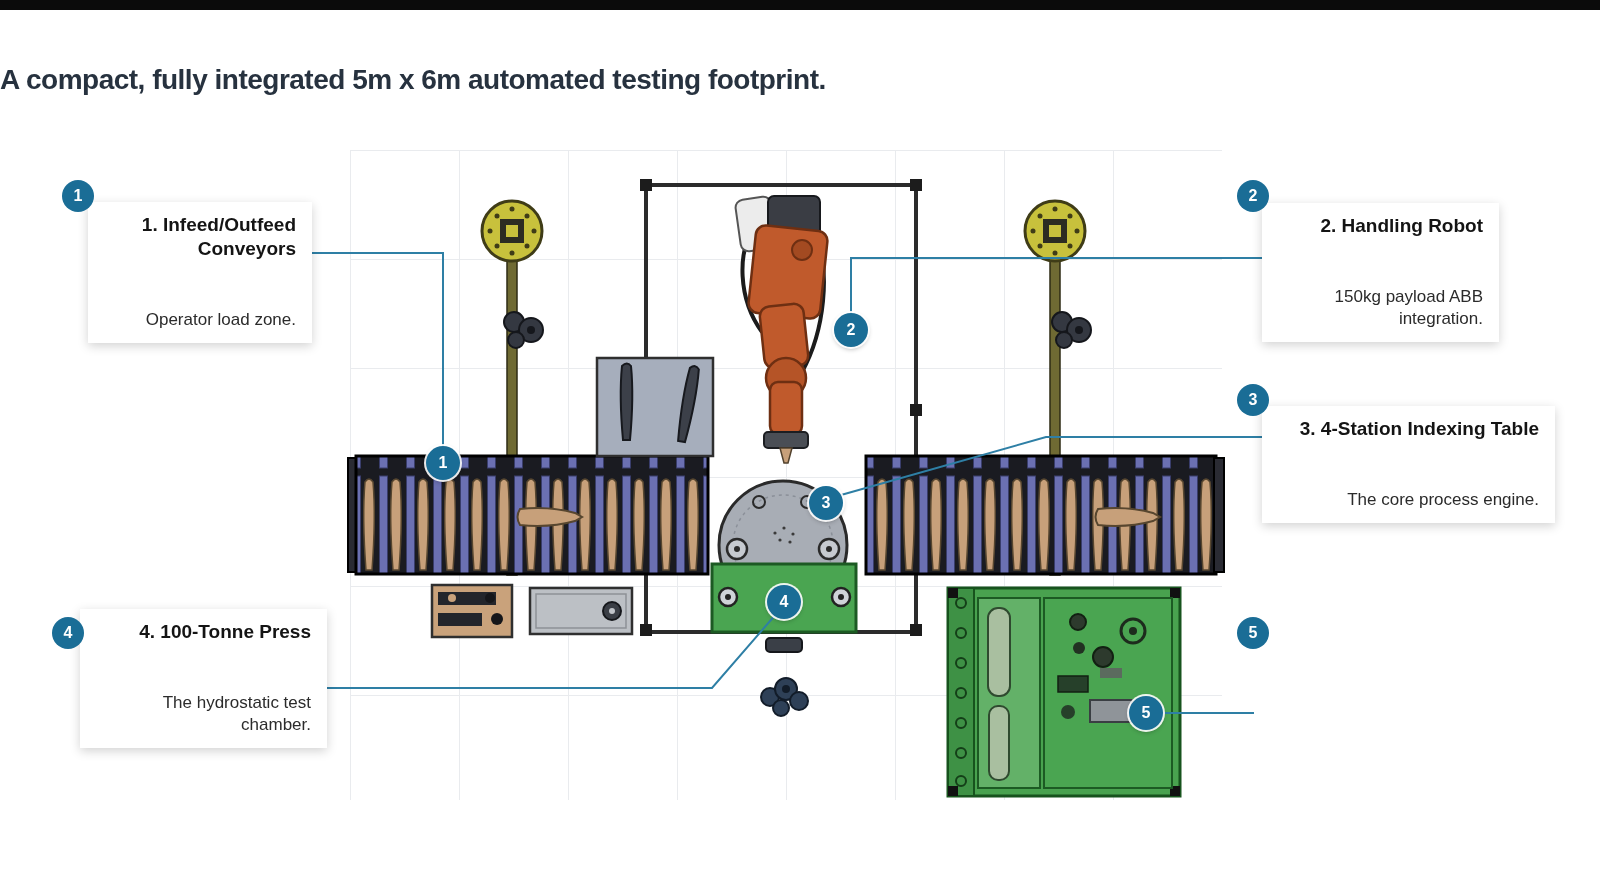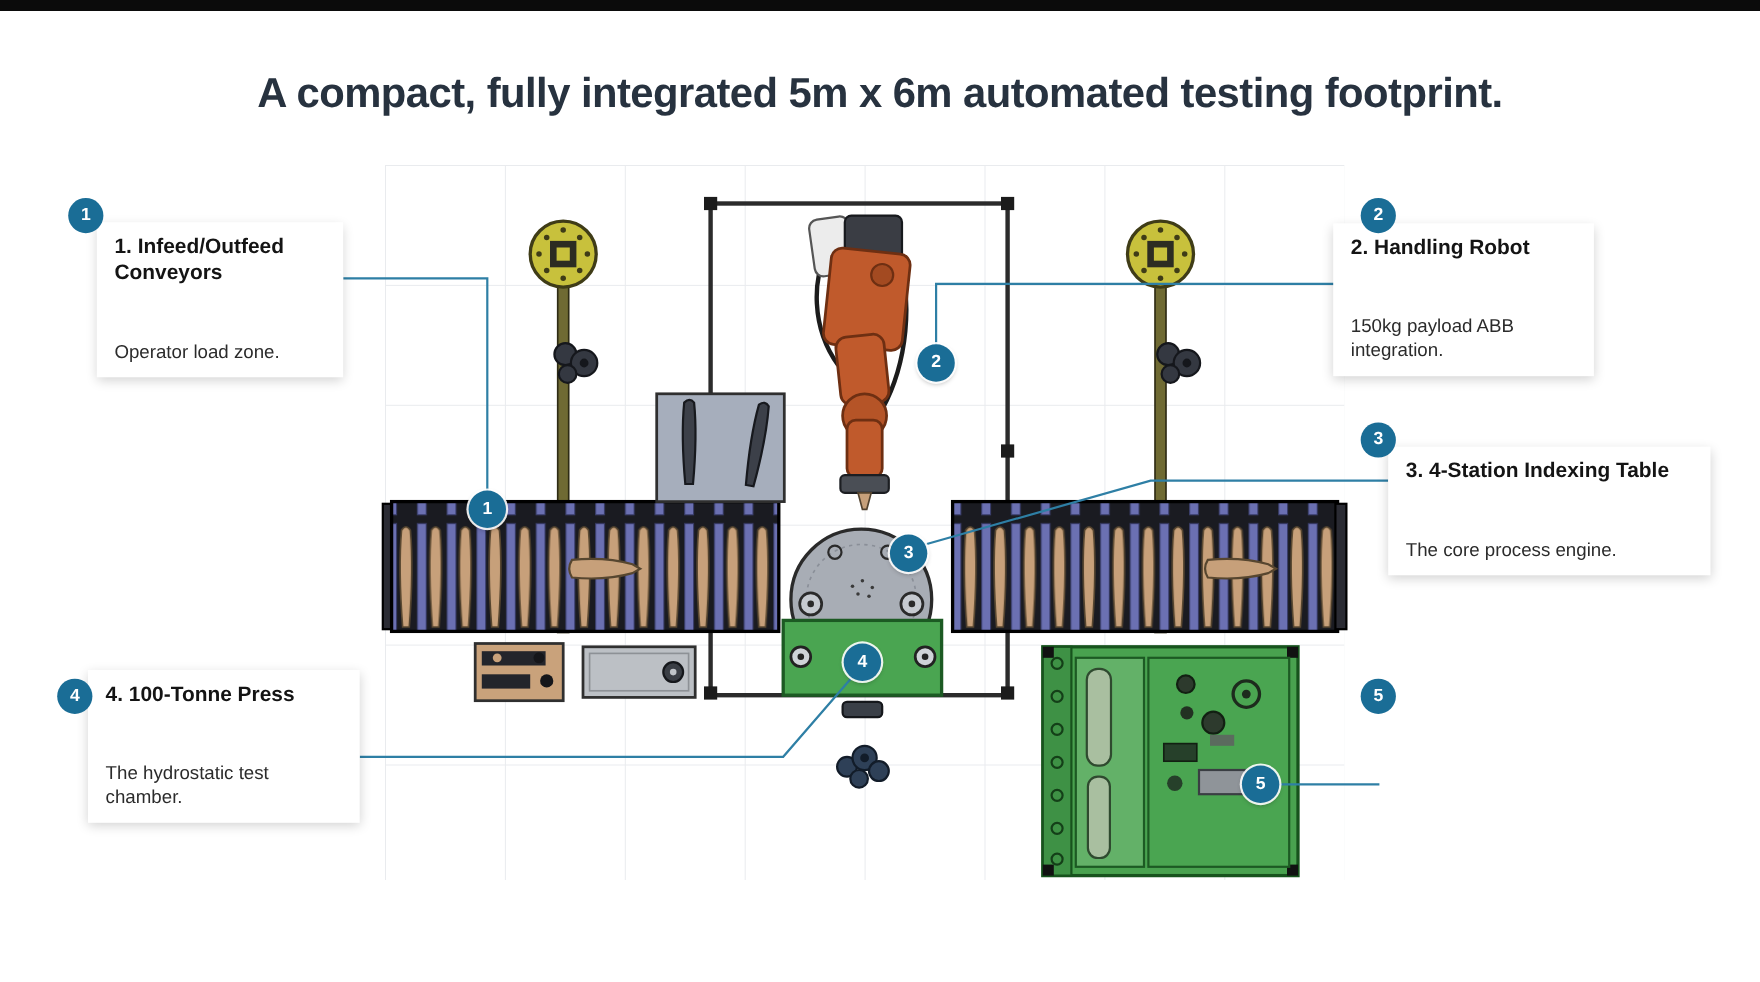--- a/index.html
+++ b/index.html
@@ -2,34 +2,35 @@
 <html><head>
 <meta charset="utf-8">
 <style>
   html,body{margin:0;padding:0;background:#ffffff;}
   .stage{
     position:relative;width:1600px;height:893px;overflow:hidden;
     background:#ffffff;font-family:"Liberation Sans",sans-serif;
   }
   .topbar{position:absolute;top:0;left:0;width:1600px;height:10px;background:#0b0b0b;}
   .main-title{
-    position:absolute;top:64px;left:0;width:1600px;text-align:center;
-    font-size:38px;font-weight:700;letter-spacing:-0.5px;color:#27323f;
+    position:absolute;top:64px;left:0;width:1600px;
+    font-size:28px;font-weight:700;letter-spacing:-0.5px;color:#27323f;
   }
   .grid{
     position:absolute;left:350px;top:150px;width:872px;height:650px;
     background-image:linear-gradient(#e9ebee 1px,transparent 1px),
                      linear-gradient(90deg,#e9ebee 1px,transparent 1px);
     background-size:109px 109px;
   }
   svg.machinery{position:absolute;left:0;top:0;}
   .callout{
     position:absolute;background:#ffffff;box-sizing:border-box;
     box-shadow:0 3px 10px rgba(0,0,0,0.18);
     padding:11px 16px 12px 16px;
+    text-align:right;
   }
   .callout .c-title{font-size:19px;font-weight:700;color:#141414;line-height:1.25;margin:0 0 5px 0;}
   .callout .c-desc{font-size:17px;color:#2b2b2b;line-height:1.3;margin-top:48px;}
   .badge,.marker{
     position:absolute;border-radius:50%;background:#1a6d96;color:#ffffff;
     display:flex;align-items:center;justify-content:center;font-weight:700;
   }
   .badge{width:32px;height:32px;font-size:16px;}
   .marker{
     width:34px;height:34px;font-size:16px;
@@ -220,21 +221,21 @@
       <polyline points="1262,437 1046,437 841,495"></polyline>
       <polyline points="327,688 712,688 777,613"></polyline>
       <polyline points="1162,713 1254,713"></polyline>
     </g>
   </svg>
 
   <div class="callout" style="left:88px;top:202px;width:224px;">
     <div class="c-title">1. Infeed/Outfeed Conveyors</div>
     <div class="c-desc">Operator load zone.</div>
   </div>
-  <div class="callout" style="left:1212px;top:203px;width:237px;">
+  <div class="callout" style="left:1262px;top:203px;width:237px;">
     <div class="c-title">2. Handling Robot</div>
     <div class="c-desc">150kg payload ABB integration.</div>
   </div>
   <div class="callout" style="left:1262px;top:406px;width:293px;">
     <div class="c-title">3. 4-Station Indexing Table</div>
     <div class="c-desc">The core process engine.</div>
   </div>
   <div class="callout" style="left:80px;top:609px;width:247px;">
     <div class="c-title">4. 100-Tonne Press</div>
     <div class="c-desc">The hydrostatic test chamber.</div>

